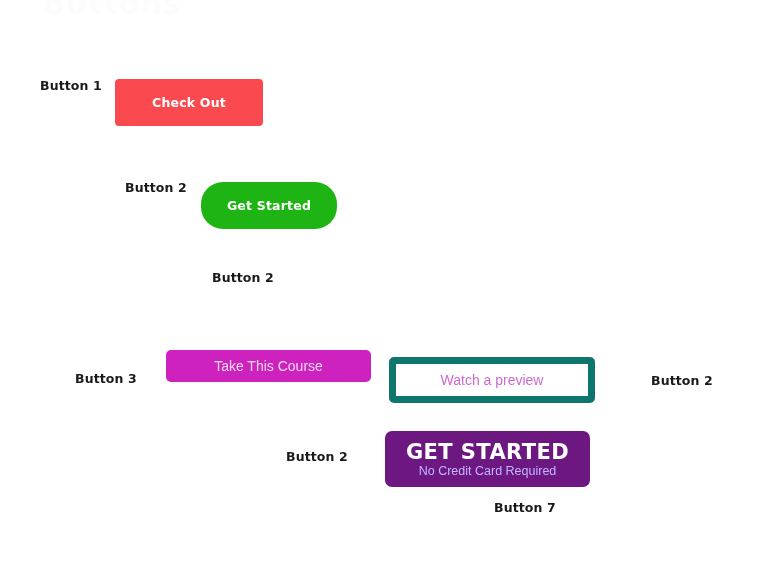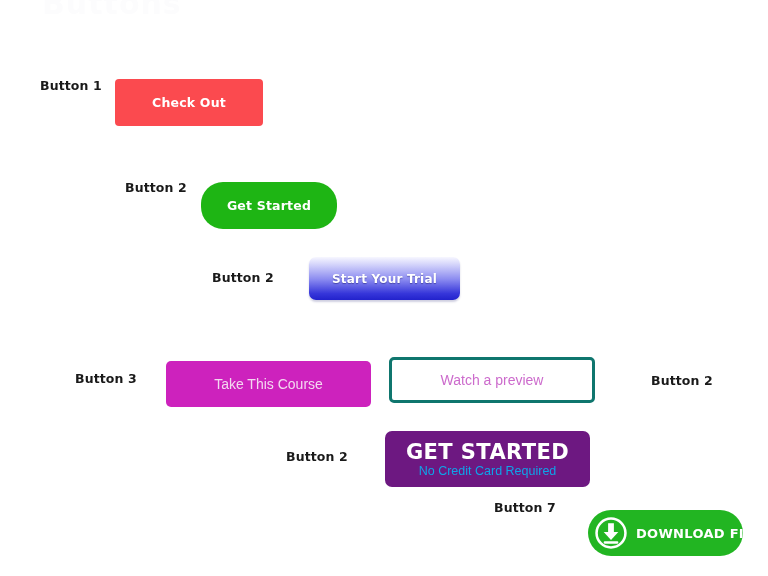--- a/index.html
+++ b/index.html
@@ -96,36 +96,36 @@
     font-family: "DejaVu Sans", sans-serif;
     font-weight: 700;
     font-size: 12px;
     letter-spacing: 0.2px;
     text-shadow: 0 1px 1px rgba(20,20,100,0.45);
     box-shadow: 0 2px 2px rgba(40,40,120,0.22);
   }
 
   
   #btn4 {
-    left: 166px; top: 361px;
-    width: 205px; height: 46px;
+    left: 166px; top: 350px;
+    width: 205px; height: 32px;
     background: #cd22bd;
     border-radius: 5px;
     color: #f3d8f0;
     font-family: "Liberation Sans", sans-serif;
     font-weight: 400;
     font-size: 14px;
   }
 
   
   #btn5 {
     left: 389px; top: 357px;
     width: 206px; height: 46px;
     background: #ffffff;
-    border: 3px solid #0f766e;
+    border: 7px solid #0f766e;
     border-radius: 5px;
     color: #cc6bcc;
     font-family: "Liberation Sans", sans-serif;
     font-weight: 400;
     font-size: 14px;
   }
 
   
   #btn6 {
     left: 385px; top: 431px;
@@ -136,21 +136,21 @@
   }
   #btn6 .b6-title {
     color: #ffffff;
     font-family: "DejaVu Sans", sans-serif;
     font-weight: 700;
     font-size: 21px;
     letter-spacing: 0.4px;
     line-height: 1.08;
   }
   #btn6 .b6-sub {
-    color: #0ea5e9;
+    color: #c4b5fd;
     font-family: "Liberation Sans", sans-serif;
     font-weight: 400;
     font-size: 12.5px;
     line-height: 1.2;
     margin-top: 1px;
   }
 
   
   #btn7 {
     left: 588px; top: 510px;
@@ -187,44 +187,32 @@
   <div class="btn" id="btn1">
     <span>Check Out</span>
   </div>
 
   <div class="row-label" style="left:125px; top:180px;">Button 2</div>
   <div class="btn" id="btn2">
     <span>Get Started</span>
   </div>
 
   <div class="row-label" style="left:212px; top:270px;">Button 2</div>
-  <div class="btn" id="btn3">
-    <span>Start Your Trial</span>
-  </div>
 
   <div class="row-label" style="left:75px; top:371px;">Button 3</div>
   <div class="btn" id="btn4">
     <span>Take This Course</span>
   </div>
 
   <div class="btn" id="btn5">
     <span>Watch a preview</span>
   </div>
   <div class="row-label" style="left:651px; top:373px;">Button 2</div>
 
   <div class="row-label" style="left:286px; top:449px;">Button 2</div>
   <div class="btn" id="btn6">
     <span class="b6-title">GET STARTED</span>
     <span class="b6-sub">No Credit Card Required</span>
   </div>
 
   <div class="row-label" style="left:494px; top:500px;">Button 7</div>
-  <div class="btn" id="btn7">
-    <svg class="dl-icon" viewBox="0 0 40 40">
-      <circle cx="20" cy="20" r="17" fill="none" stroke="#ffffff" stroke-width="3"></circle>
-      <rect x="16.6" y="8.5" width="6.8" height="12.5" fill="#ffffff"></rect>
-      <polygon points="11.4,18.8 28.6,18.8 20,28.2" fill="#ffffff"></polygon>
-      <rect x="11.4" y="29.6" width="17.2" height="2.9" rx="1.2" fill="#ffffff"></rect>
-    </svg>
-    <span class="b7-label">DOWNLOAD FILE</span>
-  </div>
 
 </div>
 
 </body></html>

